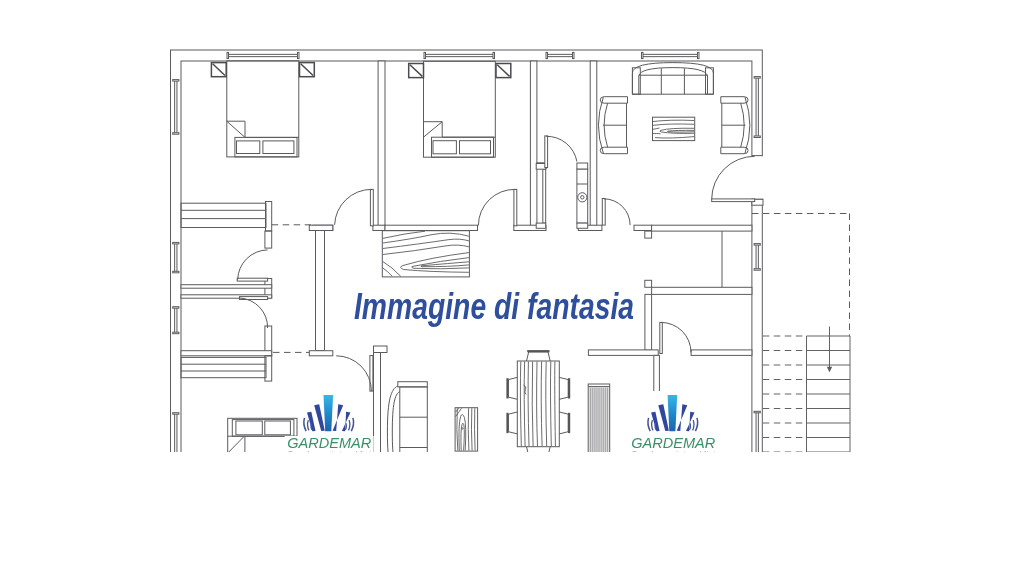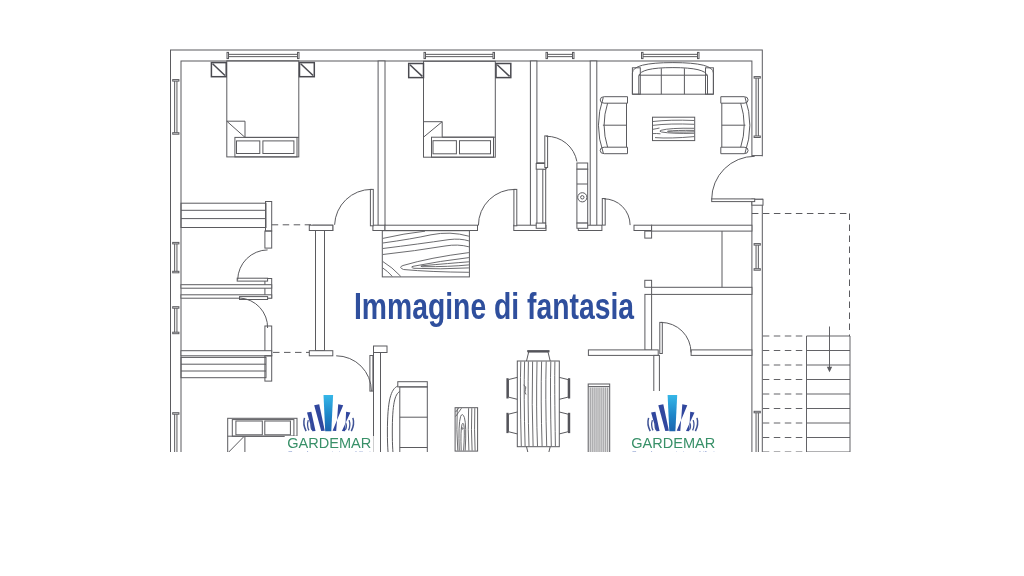--- a/index.html
+++ b/index.html
@@ -1,12 +1,12 @@
 <!DOCTYPE html>
-<html><head><meta charset="utf-8"><style>html,body{margin:0;padding:0;background:#fff;}#wrap{width:1024px;height:452px;position:relative;font-family:"Liberation Sans",sans-serif;}</style></head><body>
+<html><head><meta charset="utf-8"><style>html,body{margin:0;padding:0;background:#fff;}#wrap{width:1024px;height:452px;position:relative;font-family:"Liberation Sans",sans-serif;font-style:italic;}</style></head><body>
 <div id="wrap">
 <svg width="1024" height="576" viewBox="0 0 1024 576">
 <defs>
         <linearGradient id="cbar" x1="0" y1="0" x2="0" y2="1">
           <stop offset="0" stop-color="#36b7e8"></stop>
           <stop offset="0.55" stop-color="#1e86c9"></stop>
           <stop offset="1" stop-color="#1d64ad"></stop>
         </linearGradient>
       </defs>
 <rect x="0" y="0" width="1024" height="576" fill="#ffffff"></rect>

